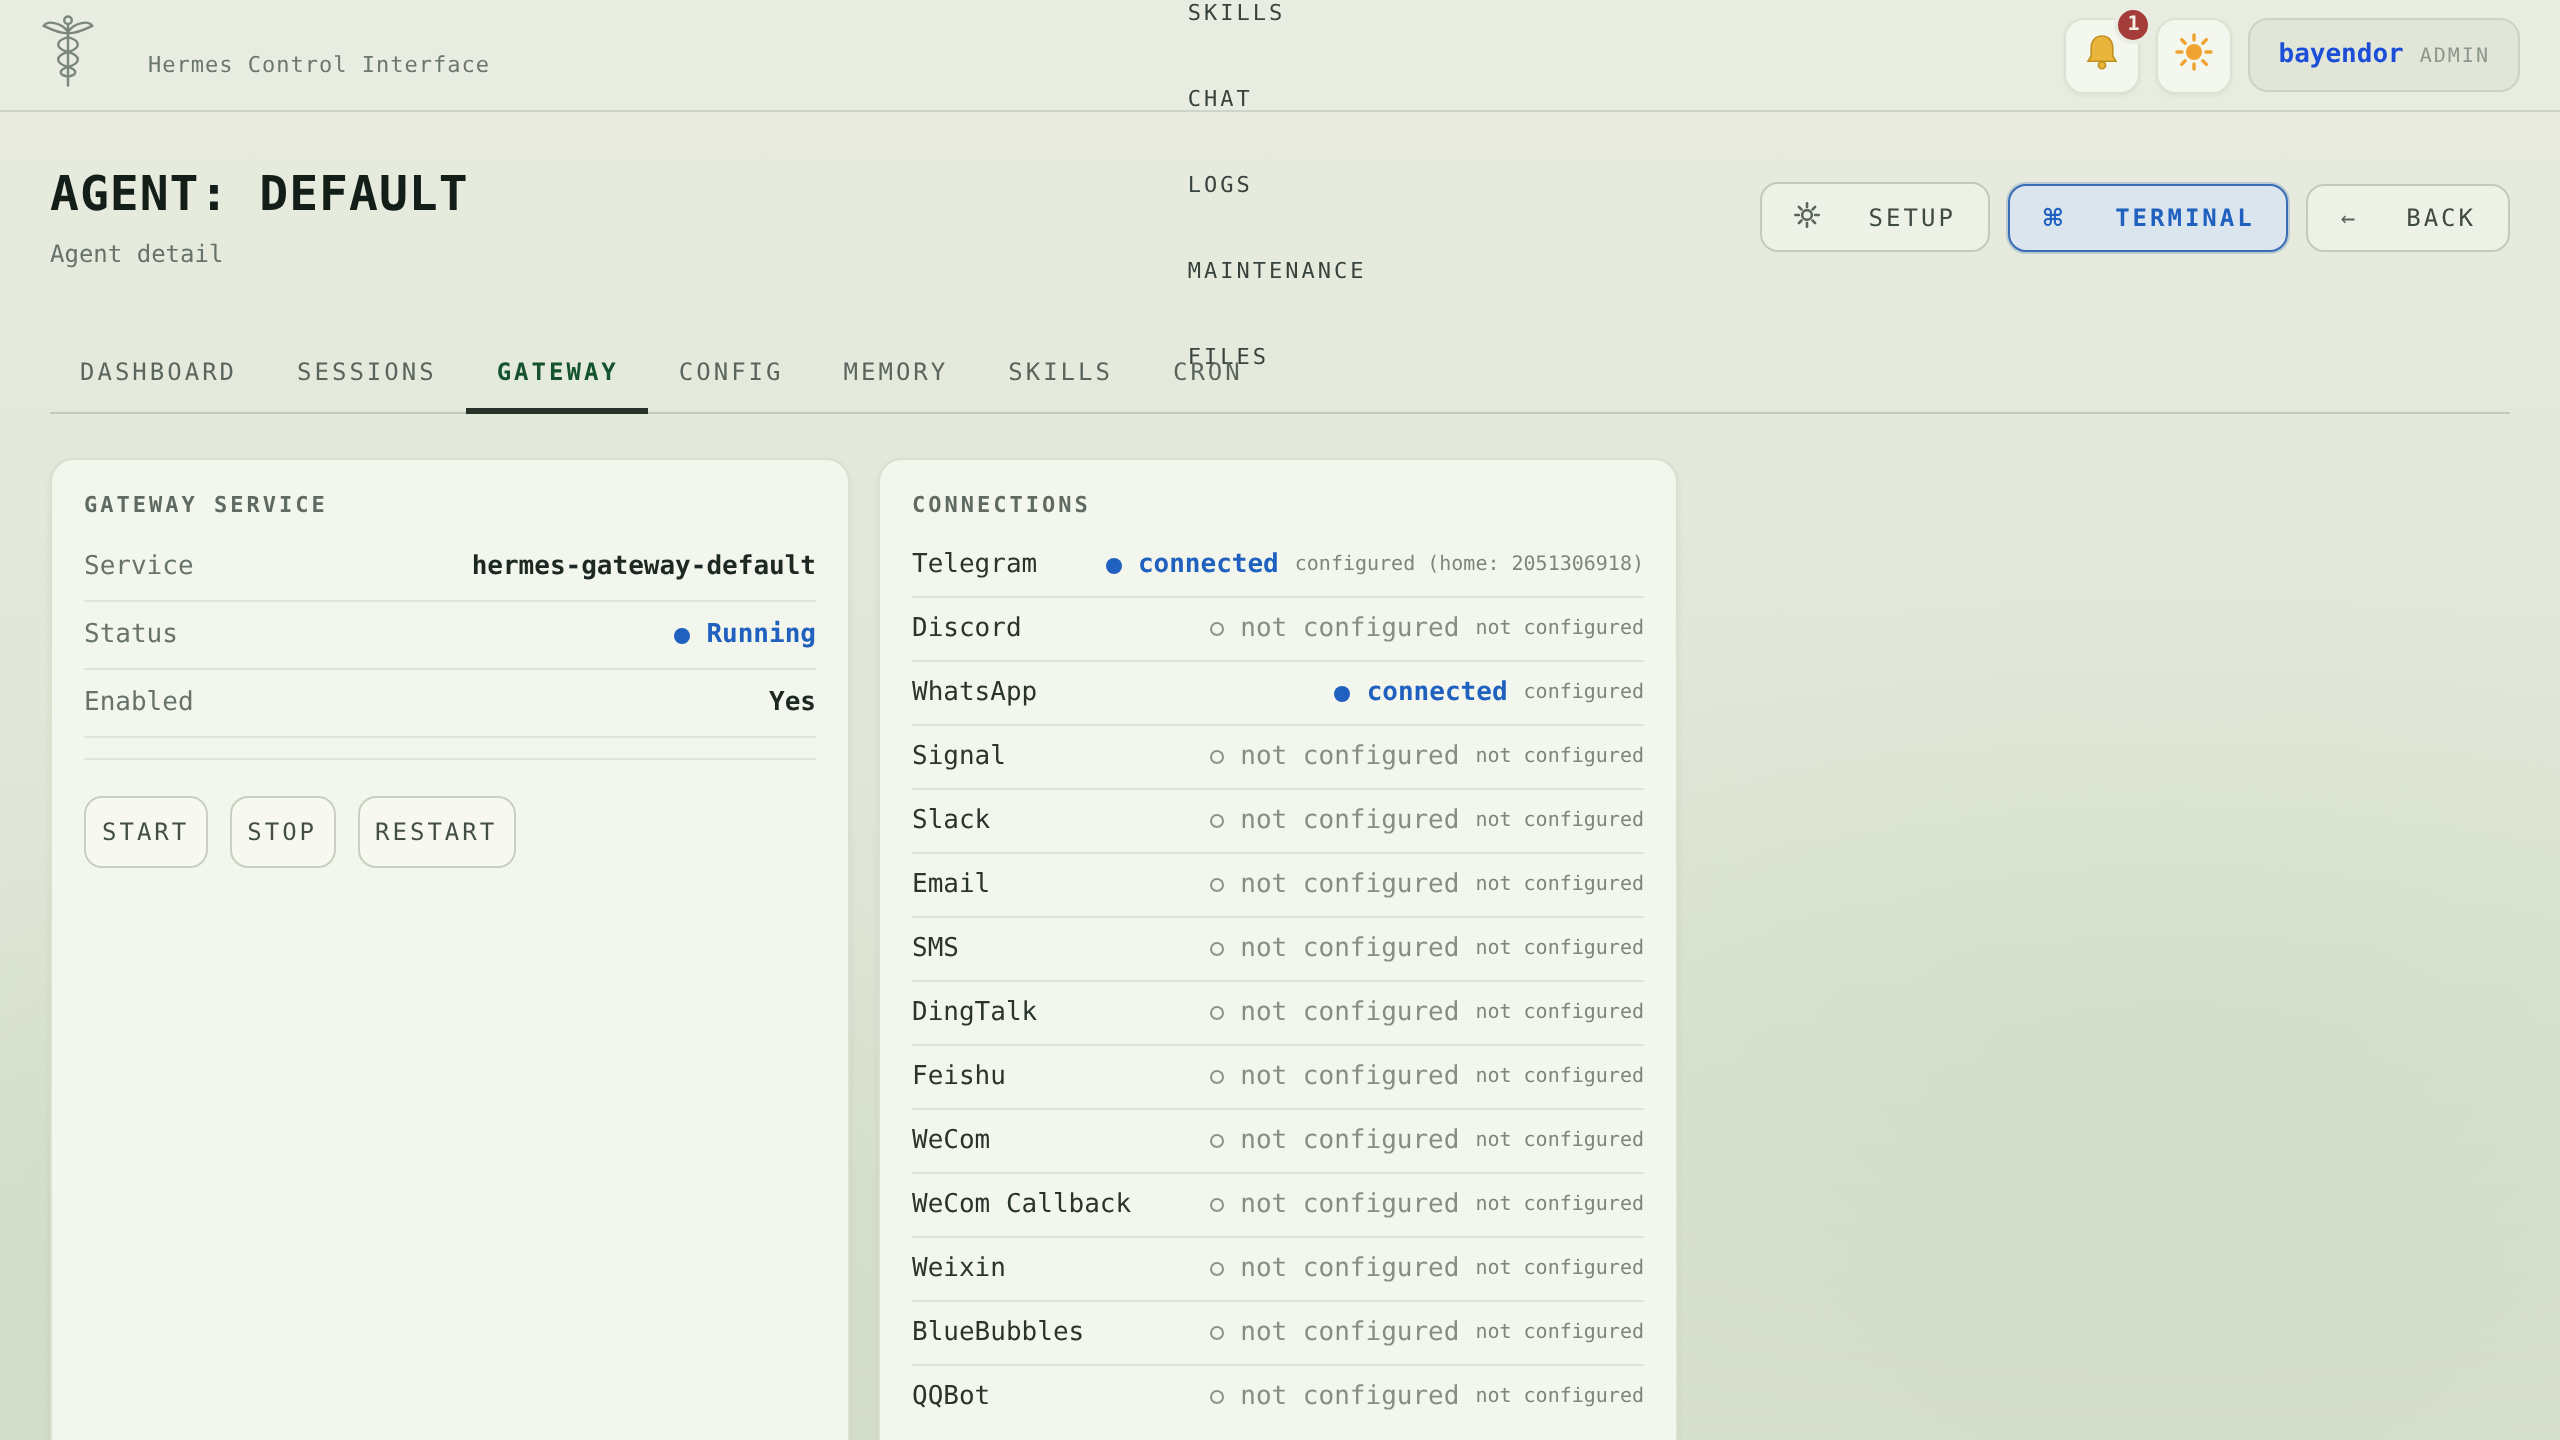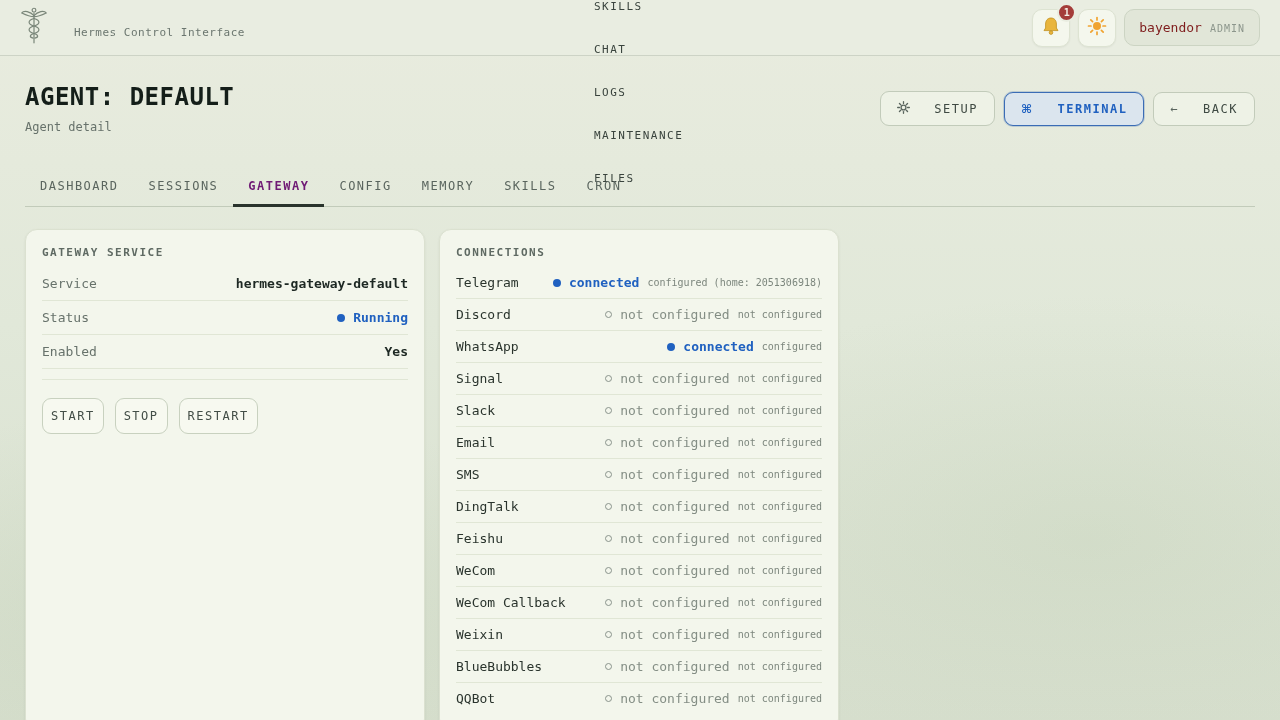--- a/index.html
+++ b/index.html
@@ -40,21 +40,21 @@
     min-width: 19px; height: 19px; border-radius: 50%;
     background: #a43d3a; color: #f3efe6; font-size: 10px; font-weight: bold;
     display: flex; align-items: center; justify-content: center;
     border: 2px solid #e9ede1;
   }
   .user-pill {
     display: flex; align-items: baseline; gap: 8px;
     padding: 10px 14px; border-radius: 10px;
     background: #e1e6d8; border: 1px solid #ccd4c3; cursor: pointer;
   }
-  .user-name { font-size: 13px; font-weight: normal; color: #7f1d1d; }
+  .user-name { font-size: 13px; font-weight: bold; color: #1d4ed8; }
   .user-role { font-size: 10px; letter-spacing: 1px; color: #8c968c; }
 
   
   main { padding: 0 25px; }
   .page-head { margin-top: 27px; display: flex; justify-content: space-between; align-items: center; }
   .page-title { margin: 0; font-size: 24px; font-weight: bold; letter-spacing: 0.5px; color: #141e19; }
   .page-subtitle { margin-top: 9px; font-size: 12px; color: #67726b; }
   .head-actions { display: flex; gap: 9px; align-items: center; }
   .btn {
     display: inline-flex; align-items: center; gap: 24px;
@@ -71,21 +71,21 @@
   }
   .btn.terminal .btn-ico { color: #2061c0; font-family: "DejaVu Sans", sans-serif; }
 
   
   .tab-bar { margin-top: 36px; display: flex; border-bottom: 1px solid #c2cbba; }
   .tab {
     padding: 9px 15px 11px; font-size: 12px; letter-spacing: 1.5px;
     color: #5a655e; cursor: pointer; margin-bottom: -1px;
     border-bottom: 3px solid transparent;
   }
-  .tab.active { color: #701a75; font-weight: bold; border-bottom-color: #29332c; }
+  .tab.active { color: #14532d; font-weight: bold; border-bottom-color: #29332c; }
 
   
   .cards { margin-top: 22px; display: flex; gap: 14px; align-items: stretch; }
   .card {
     width: 400px; background: #f3f6ec;
     border: 1px solid #dbe1d0; border-radius: 12px;
     padding: 16px; box-shadow: 0 1px 3px rgba(0,0,0,0.06);
   }
   .card-title {
     margin: 0 0 8px; font-size: 11px; font-weight: bold;

